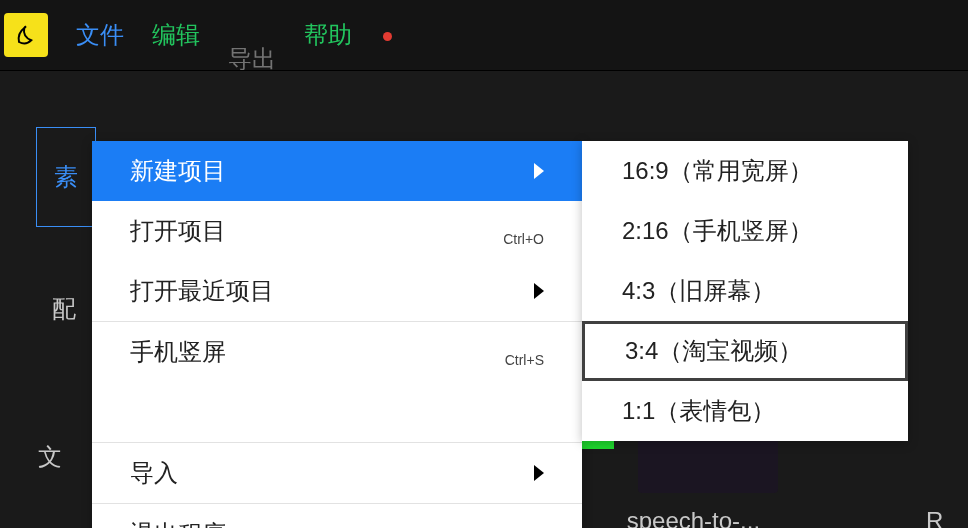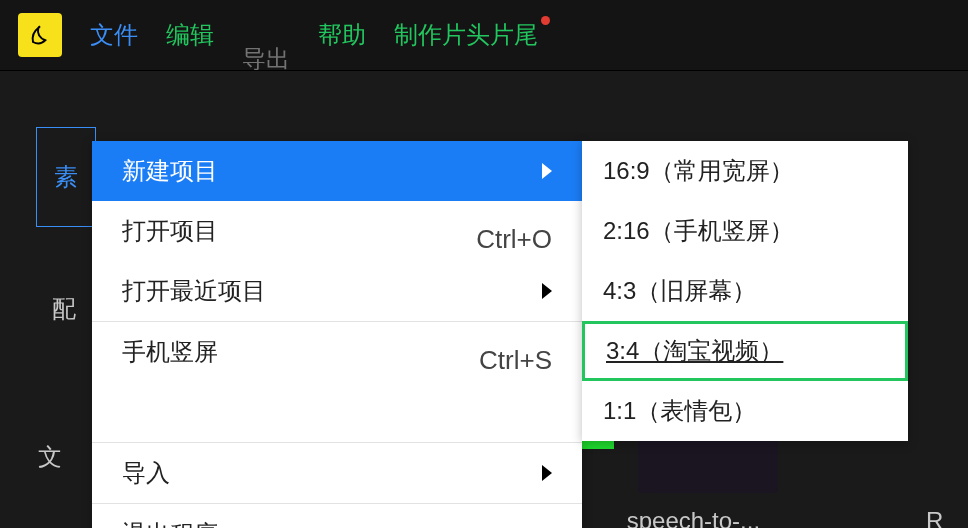--- a/index.html
+++ b/index.html
@@ -9,21 +9,21 @@
       background: #1a1a1a;
       font-family: "Microsoft YaHei", sans-serif;
       overflow: hidden;
       position: relative;
     }
     .menubar {
       display: flex;
       align-items: center;
       height: 70px;
       background: #141414;
-      padding-left: 18px;
+      padding-left: 4px;
       gap: 28px;
     }
     .app-icon {
       width: 44px;
       height: 44px;
       background: #f6e11a;
       border-radius: 4px;
       display: flex;
       align-items: center;
       justify-content: center;
@@ -126,21 +126,21 @@
       width: 490px;
       background: #ffffff;
       box-shadow: 0 2px 10px rgba(0,0,0,0.25);
       z-index: 10;
     }
     .dd-item {
       display: flex;
       align-items: center;
       justify-content: space-between;
       height: 60px;
-      padding: 0 30px;
+      padding: 0 38px;
       font-size: 24px;
       color: #222;
       cursor: pointer;
       position: relative;
     }
     .dd-item.highlighted {
       background: #1b7df5;
       color: #fff;
     }
     .dd-sep {
@@ -149,60 +149,58 @@
       margin: 0;
     }
     .dd-arrow {
       width: 0; height: 0;
       border-top: 8px solid transparent;
       border-bottom: 8px solid transparent;
       border-left: 10px solid currentColor;
     }
     .dd-arrow.white { border-left-color: #fff; }
     .dd-arrow.black { border-left-color: #000; }
-    .dd-shortcut { color: #444; font-size: 26px; margin-top: 16px; }
+    .dd-shortcut { color: #444; font-size: 14px; margin-top: 16px; }
     .submenu {
       position: absolute;
       left: 582px;
       top: 70px;
       width: 326px;
       background: #ffffff;
       box-shadow: 0 2px 10px rgba(0,0,0,0.25);
       z-index: 11;
     }
     .sub-item {
       height: 60px;
       display: flex;
       align-items: center;
-      padding: 0 21px;
+      padding: 0 40px;
       font-size: 24px;
       color: #222;
       cursor: pointer;
     }
     .sub-item.outlined {
-      border: 3px solid #22c55e;
-      text-decoration: underline;
+      border: 3px solid #404040;
     }
   </style>
 </head>
 <body>
 
 <div class="menubar">
   <div class="app-icon">
     <svg viewBox="0 0 32 32">
       <path d="M8 24 Q6 14 14 8 Q12 18 22 22 Q16 28 8 24 Z" fill="none" stroke="#000" stroke-width="2.2"></path>
       <path d="M14 8 L16 6" stroke="#000" stroke-width="2.2"></path>
     </svg>
   </div>
   <div class="menu-item active">文件</div>
   <div class="menu-item">编辑</div>
   <div class="menu-item dim">导出</div>
   <div class="menu-item">帮助</div>
   <div class="menu-item">
-    <span>制作片头片尾</span>
     <span class="menu-dot"></span>
   </div>
 </div>
 
 <div class="content-area">
   <div class="side-snippet">素</div>
   <div class="side-label-2">配</div>
   <div class="side-label-3">文</div>
 
   <div class="thumb-area">

